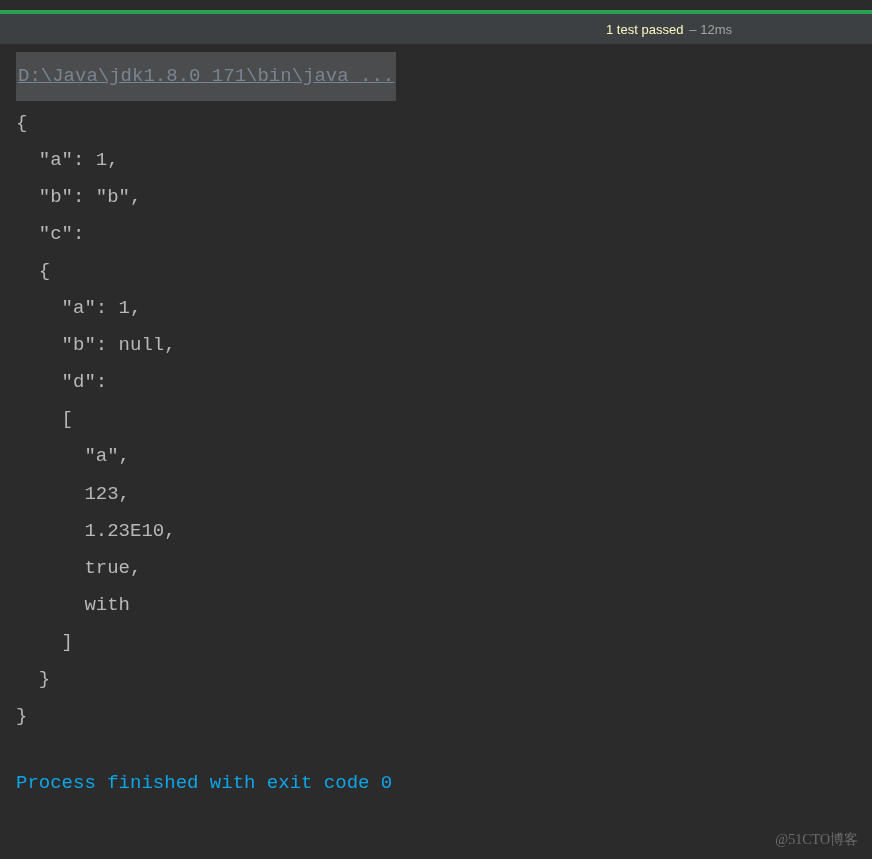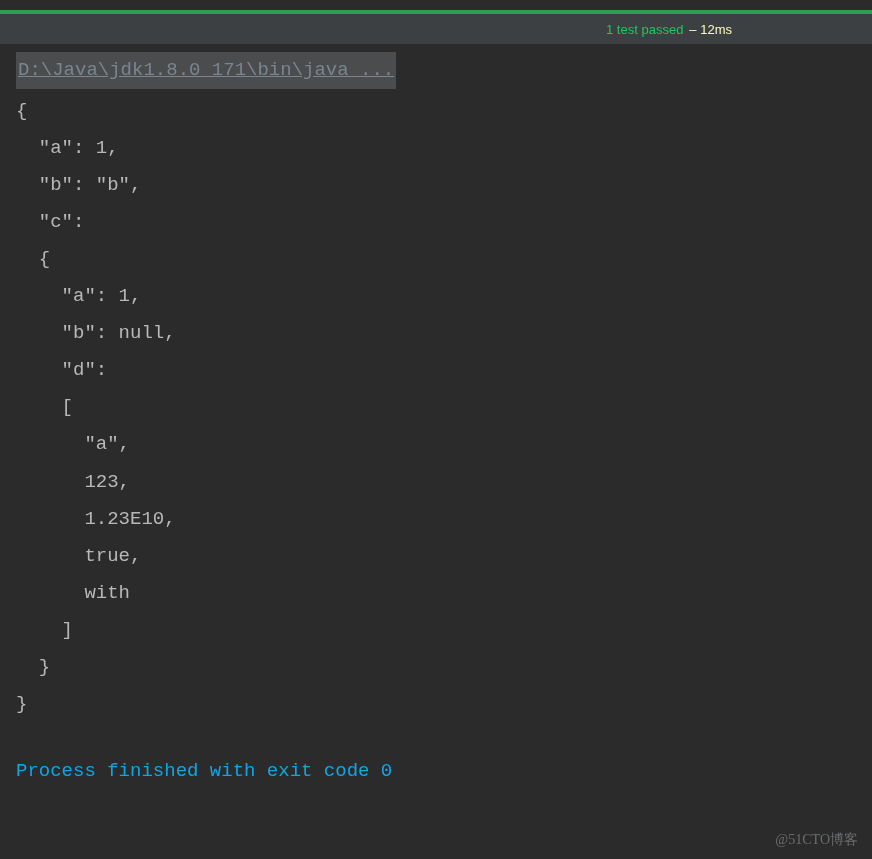--- a/index.html
+++ b/index.html
@@ -24,38 +24,38 @@
     .status-row {
       height: 30px;
       background: #3c4042;
       display: flex;
       align-items: center;
       justify-content: flex-end;
       padding-right: 140px;
       font-size: 13px;
     }
     .status-passed {
-      color: #22c55e;
+      color: #fef9c3;
       margin-left: 48px;
     }
     .status-time {
-      color: #fef9c3;
+      color: #a3a3a3;
       margin-left: 6px;
     }
     .console {
       padding: 8px 0 0 16px;
       font-family: 'SimSun', 'NSimSun', 'Courier New', monospace;
       font-size: 19px;
       line-height: 1.95;
       color: #b8b8b8;
     }
     .java-path {
       background: #4a4c4e;
       color: #7a8590;
-      padding: 0 2px;
+      padding: 6px 2px;
       display: inline-block;
       margin-bottom: 4px;
       text-decoration: underline;
       text-decoration-color: #7a8590;
     }
     .code-line {
       white-space: pre;
       color: #b8b8b8;
     }
     .process-line {

